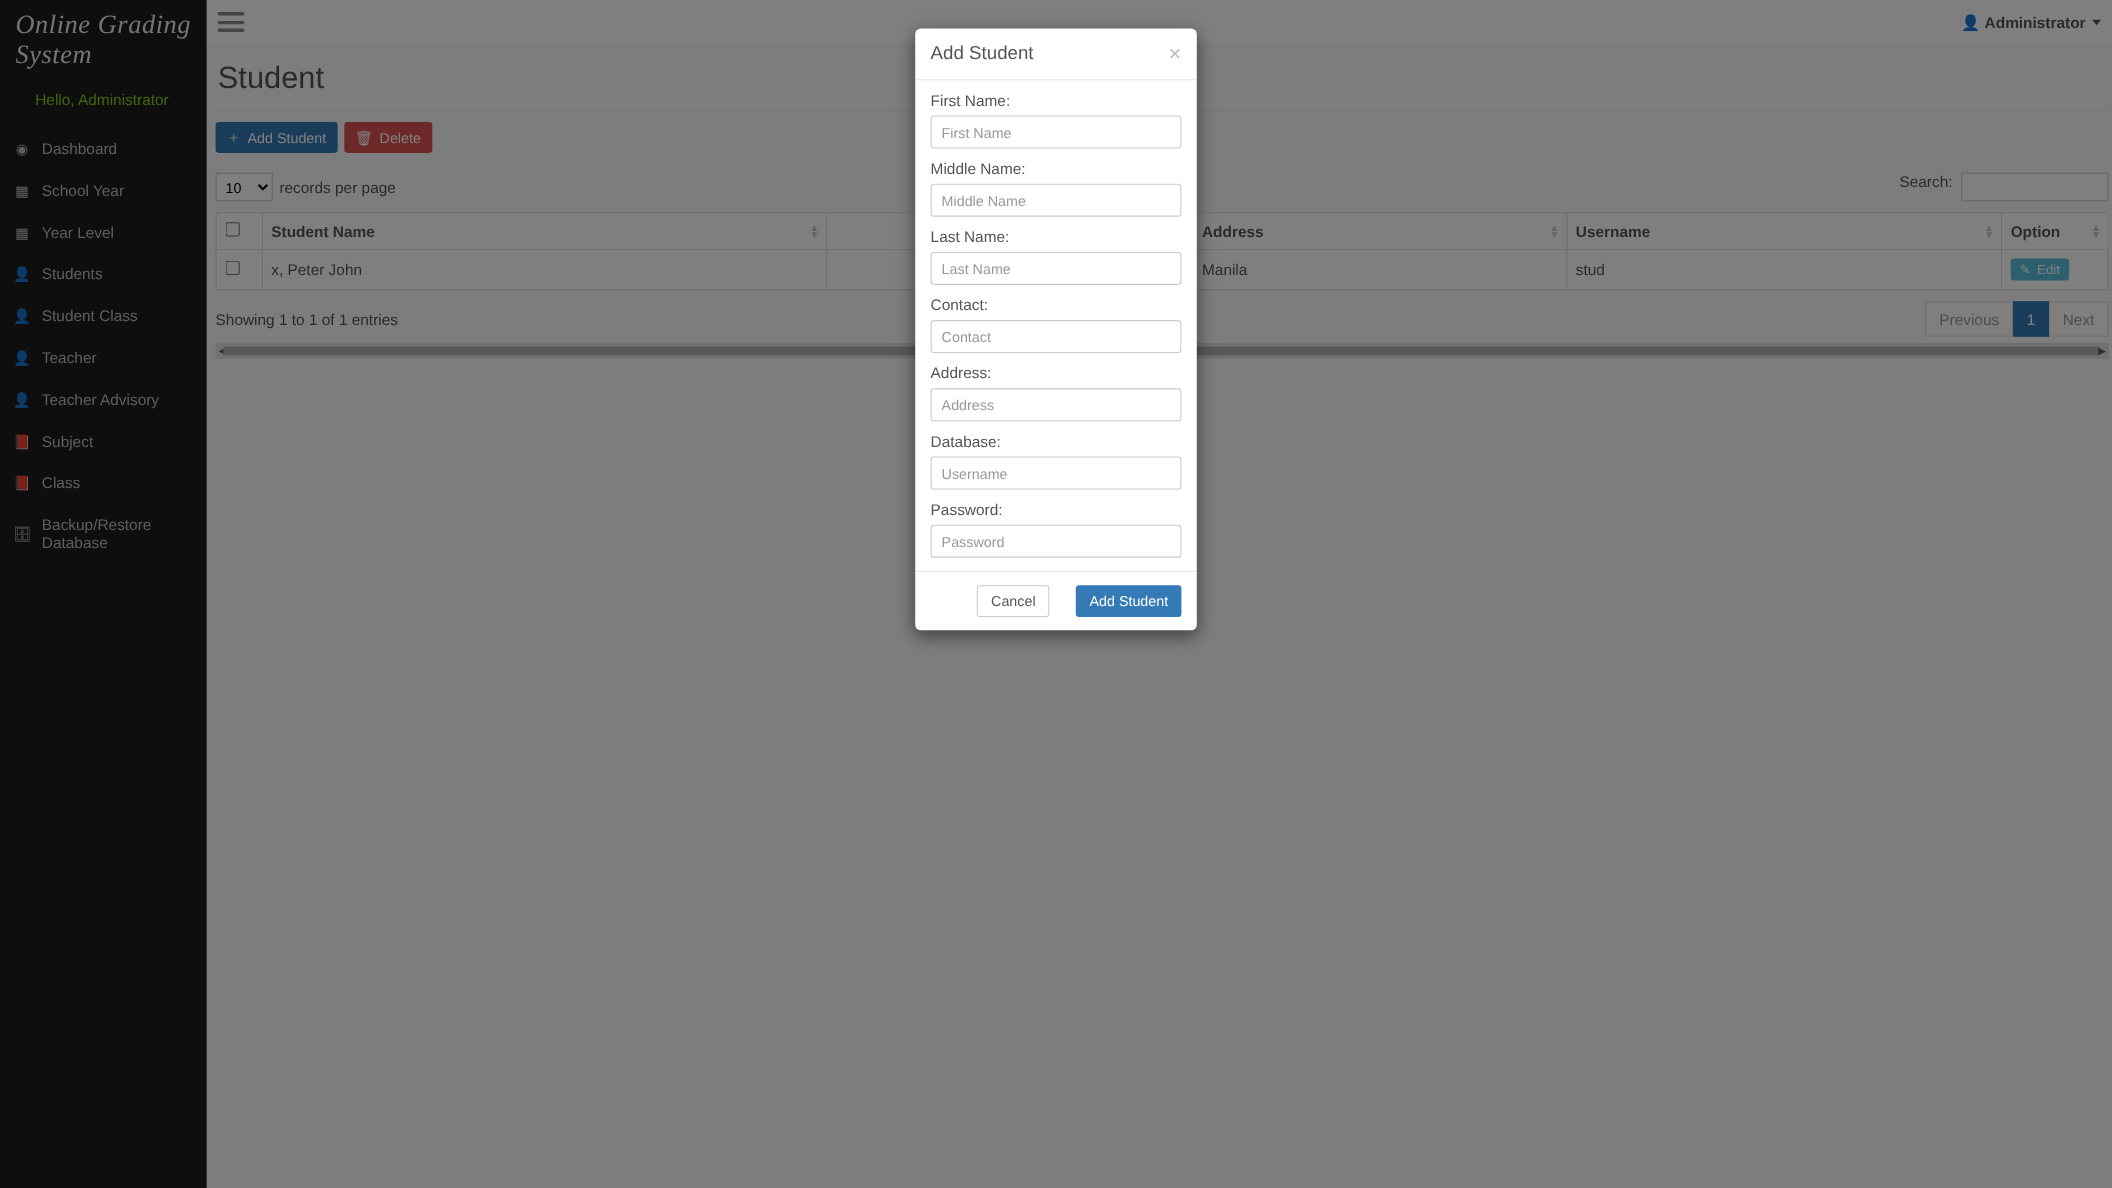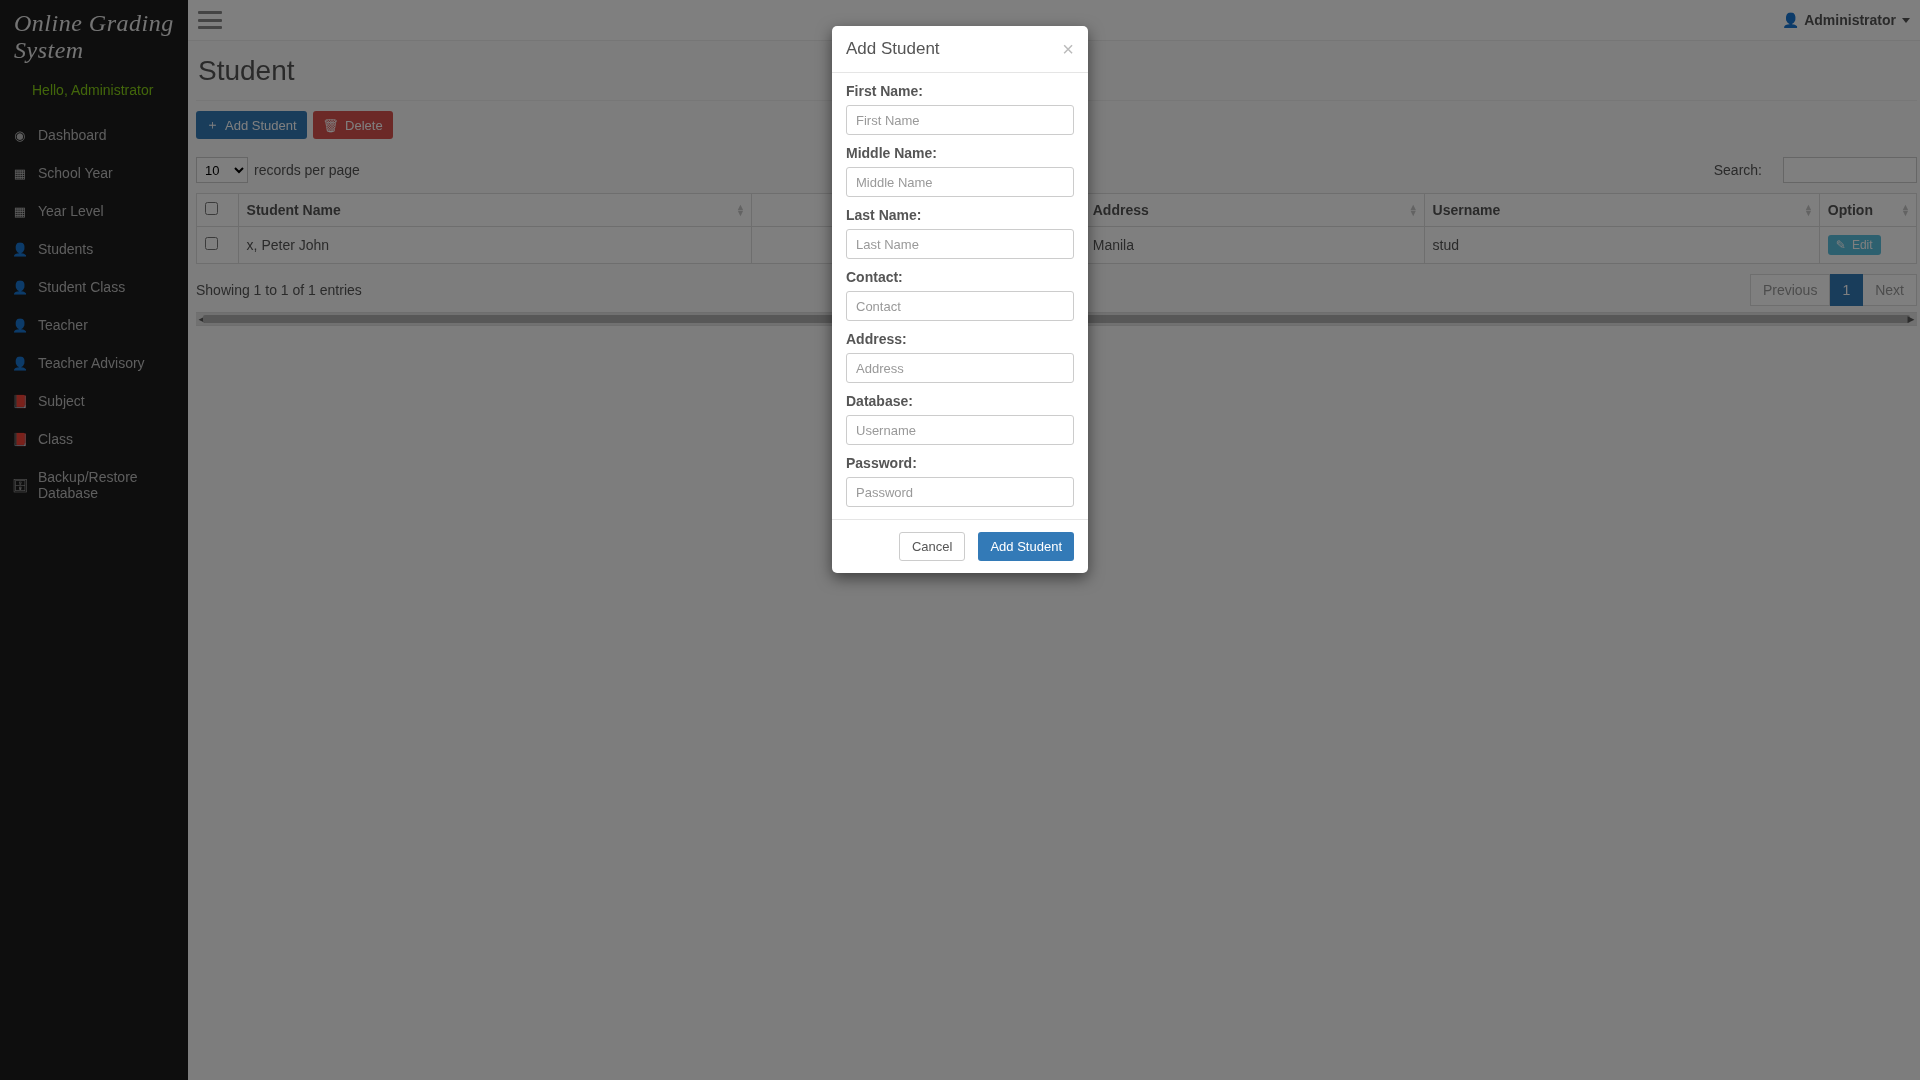--- a/index.html
+++ b/index.html
@@ -50,21 +50,21 @@
   .btn{ display:inline-flex; align-items:center; gap:6px; font-size:13px; border:none; border-radius:3px; padding:5px 10px; cursor:pointer; color:#fff; }
   .btn-primary{ background:#337ab7; }
   .btn-danger { background:#d9534f; }
   .btn-info   { background:#5bc0de; font-size:12px; padding:3px 8px; }
 
   .toolbar{ margin-bottom:18px; display:flex; gap:6px; }
 
   .dt-bar{ display:flex; justify-content:space-between; align-items:center; margin-bottom:10px; }
   .dt-left{ display:flex; align-items:center; gap:6px; color:#555; }
   .dt-select{ width:52px; height:26px; border:1px solid #ccc; background:#fff; padding:2px 4px; font-size:13px;}
-  .dt-right{ display:flex; align-items:center; gap:21px; }
+  .dt-right{ display:flex; gap:8px; }
   .dt-right input{ height:26px; border:1px solid #ccc; padding:2px 6px; width:134px; font-size:13px;}
 
   table.dt{ width:100%; border-collapse:collapse; font-size:14px; }
   table.dt th, table.dt td{ border:1px solid #ddd; padding:8px 8px; text-align:left; }
   table.dt thead th{ background:#fff; font-weight:bold; color:#555; position:relative;}
   .sort-icons{ position:absolute; right:6px; top:50%; transform:translateY(-50%); display:flex; flex-direction:column; line-height:6px; color:#c7c7c7; font-size:9px;}
   table.dt tbody tr{ background:#fff; }
   .chk{ width:28px; text-align:center;}
   .chk input, th.chk input{ transform:scale(1); }
 
@@ -90,27 +90,27 @@
   .modal{
     width:256px; background:#fff; border-radius:5px; box-shadow:0 5px 15px rgba(0,0,0,.5);
   }
   .modal-header{
     padding:13px 14px; border-bottom:1px solid #e5e5e5; display:flex; justify-content:space-between; align-items:center;
   }
   .modal-header h4{ font-size:17px; font-weight:500; color:#555; }
   .modal-close{ color:#bbb; font-size:20px; line-height:1; cursor:pointer; background:none; border:none;}
   .modal-body{ padding:10px 14px 2px; }
   .fg{ margin-bottom:10px; }
-  .fg label{ display:block; font-size:14px; font-weight:bold; color:#555; margin-bottom:6px; }
+  .fg label{ display:block; font-size:14px; font-weight:normal; color:#555; margin-bottom:6px; }
   .fg input{
     width:100%; height:30px; border:1px solid #ccc; border-radius:3px; padding:4px 9px; font-size:13px; color:#555;
   }
   .fg input::placeholder{ color:#999; }
   .modal-footer{
-    padding:12px 14px; border-top:1px solid #e5e5e5; display:flex; justify-content:flex-end; gap:13px;
+    padding:12px 14px; border-top:1px solid #e5e5e5; display:flex; justify-content:flex-end; gap:24px;
   }
   .modal-footer .btn{ font-size:13px; padding:6px 12px; }
   .btn-cancel{ background:#fff; color:#555; border:1px solid #ccc; }
   .btn-submit{ background:#337ab7; color:#fff; }
 </style>
 </head>
 <body>
 
 <aside class="sidebar">
   <div class="brand">Online Grading System</div>

